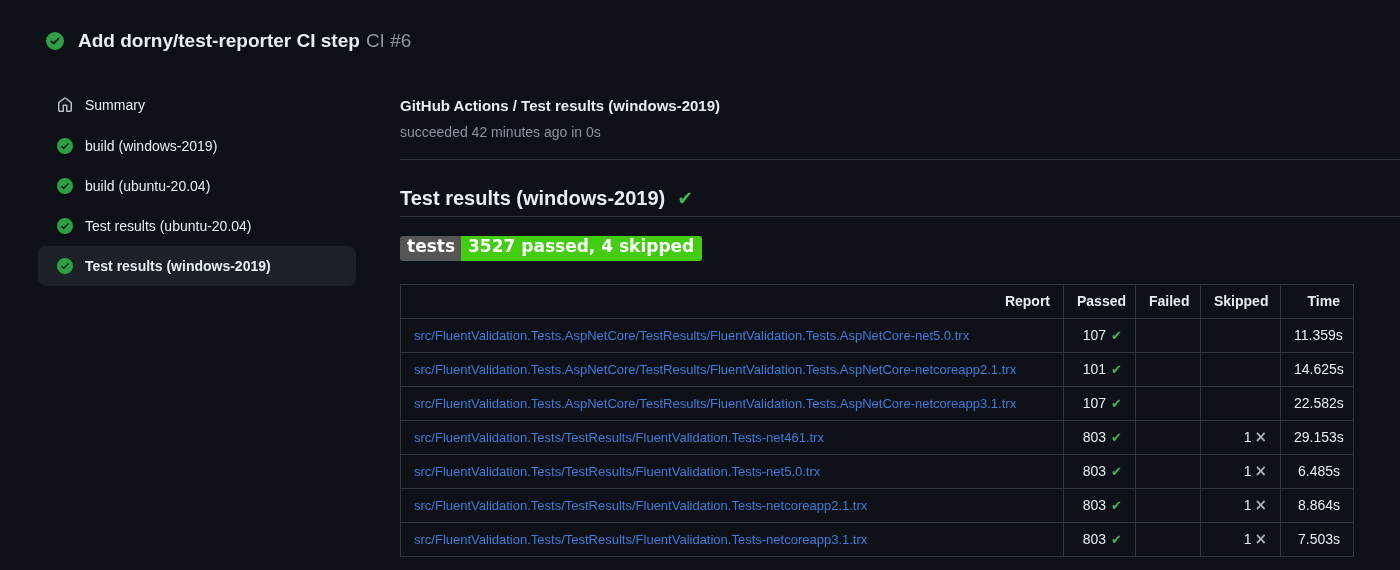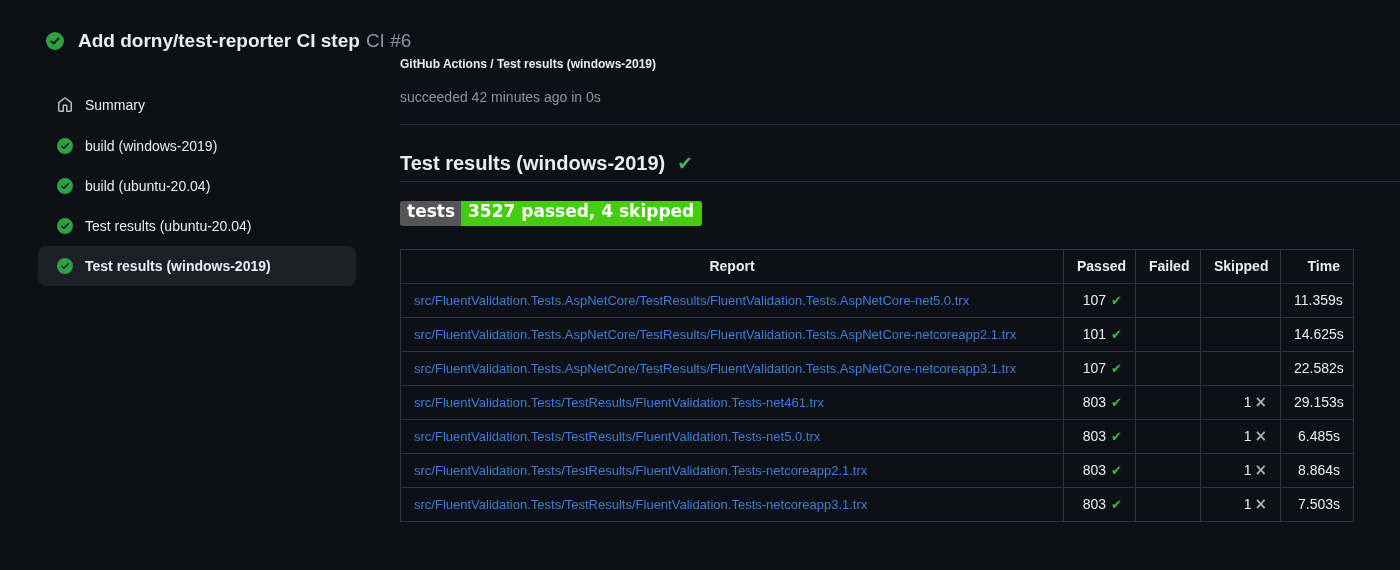--- a/index.html
+++ b/index.html
@@ -31,22 +31,22 @@
   .job-item {
     display: flex; align-items: center; gap: 12px;
     height: 40px; margin: 0 14px 0 16px; padding-left: 19px;
     border-radius: 8px; cursor: pointer; font-size: 14px; color: #e6edf3;
   }
   .job-item svg { width: 16px; height: 16px; flex: none; }
   .job-item.selected { background: #1c2128; font-weight: 700; }
 
   
   .main { flex: 1; min-width: 0; padding-left: 30px; }
-  .check-name { font-weight: 700; font-size: 12px; line-height: 21px; }
-  .check-status { color: #8b949e; font-size: 14px; line-height: 20px; margin-top: 12px; }
+  .check-name { font-weight: 700; font-size: 15px; line-height: 21px; margin-top: 41px; }
+  .check-status { color: #8b949e; font-size: 14px; line-height: 20px; margin-top: 6px; }
   .divider { border: 0; border-top: 1px solid #2d333b; margin: 17px 0 0 0; }
   .section-title {
     display: flex; align-items: center; gap: 12px;
     margin: 24px 0 0 0; font-size: 20px; font-weight: 700; line-height: 28px;
   }
   .title-check { color: #3fb950; font-family: "DejaVu Sans", sans-serif; font-size: 19px; font-weight: 700; line-height: 28px; }
   .divider2 { border: 0; border-top: 1px solid #2d333b; margin: 4px 0 0 0; }
 
   
   .badge { display: inline-flex; margin-top: 19px; border-radius: 3px; overflow: hidden;
@@ -54,21 +54,21 @@
   .badge-label { background: #555555; color: #ffffff; padding: 4px 6px 3px 7px; }
   .badge-value { background: #44cc11; color: #ffffff; padding: 4px 8px 9px 7px; }
 
   
   table.report-table { margin-top: 23px; border-collapse: collapse; width: 953px; table-layout: fixed; }
   .report-table th, .report-table td {
     border: 1px solid #30363d; padding: 6px 13px; line-height: 21px; font-size: 14px;
     overflow: hidden; white-space: nowrap;
   }
   .report-table th { font-weight: 700; color: #e6edf3; }
-  .report-table th.col-report { text-align: center; }
+  .report-table th.col-report { text-align: right; }
   .report-table th.col-time { text-align: right; }
   .report-table td.cell-report { }
   .report-table td.num { text-align: right; }
   .report-table a { color: #3d7cd8; text-decoration: none; font-size: 13px; cursor: pointer; }
   .glyph-check { color: #3fb950; font-family: "DejaVu Sans", sans-serif; font-weight: 700; font-size: 13px; margin-left: 5px; }
   .glyph-cross { color: #a8b0b9; font-family: "DejaVu Sans", sans-serif; font-weight: 700; font-size: 15px; margin-left: 3px; }
 </style>
 </head>
 <body>
 

